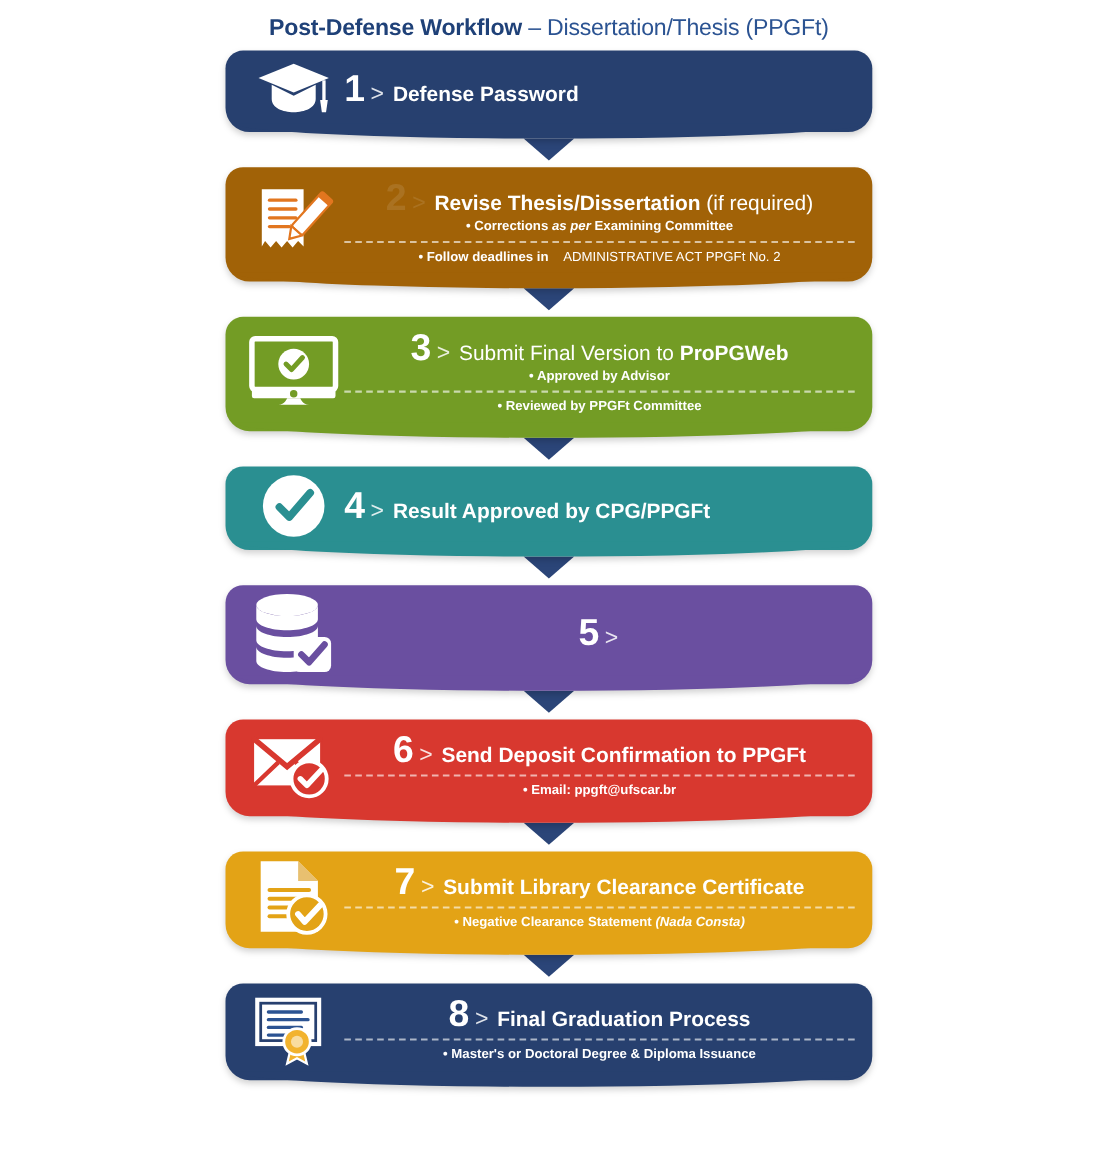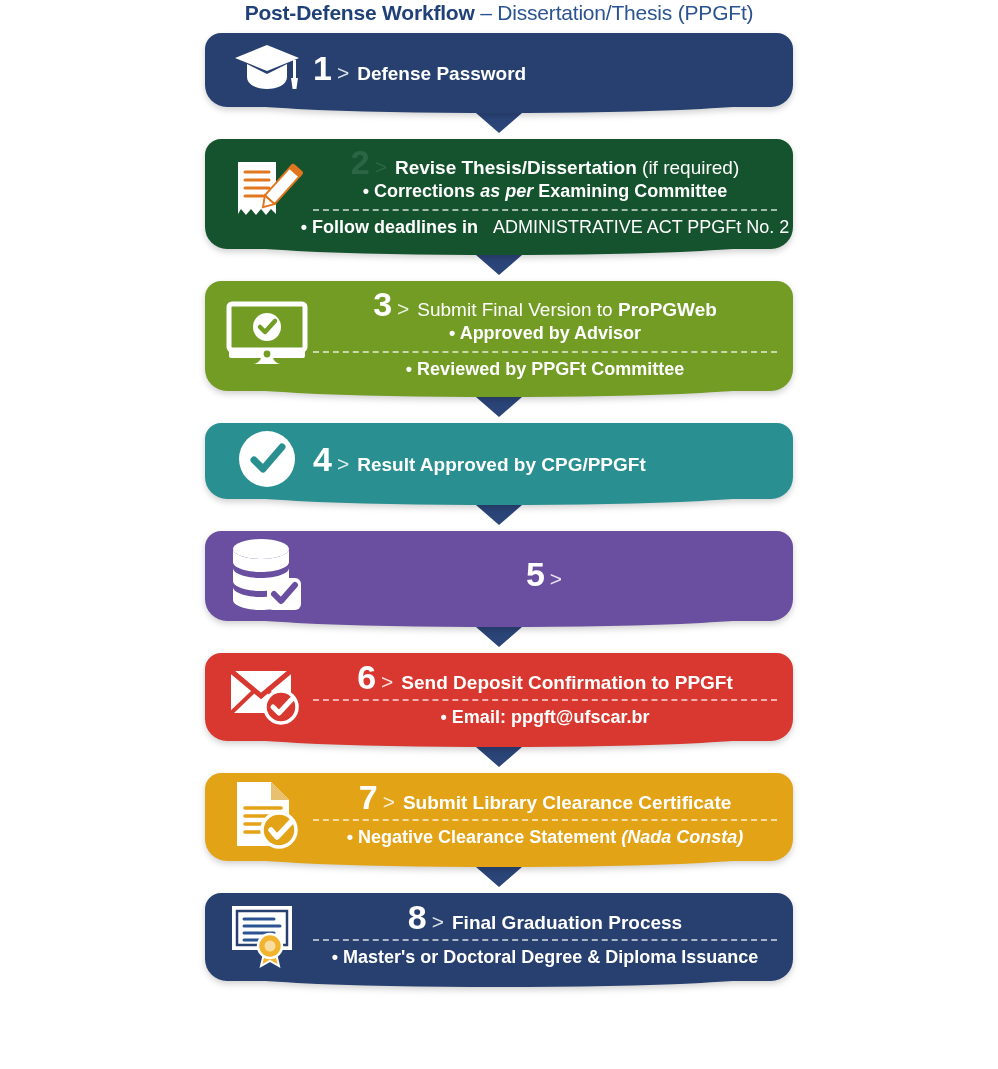--- a/index.html
+++ b/index.html
@@ -7,21 +7,21 @@
     width:998px;height:1069px;
     background:#ffffff;
     font-family:"Liberation Sans", sans-serif;
     overflow:hidden;
   }
   .page{position:relative;width:998px;height:1069px;box-sizing:border-box;}
 
   
   .title{
     text-align:center;
-    padding-top:1px;
+    padding-top:14px;
     font-size:21px;
     letter-spacing:-0.2px;
     color:#1f4178;
     white-space:nowrap;
   }
   .title .t-strong{font-weight:bold;color:#1f4178;}
   .title .t-reg{font-weight:normal;color:#2b5392;}
 
   
   .flow{
@@ -95,21 +95,21 @@
   .head-text .light{font-weight:normal;}
 
   .sep{
     border:0;
     border-top:2px dashed rgba(255,255,255,.62);
     margin:5px 6px 4px 6px;
     width:100%;
   }
   .bullets{display:flex;flex-direction:column;align-items:center;width:100%;}
   .bullet{
-    font-size:18px;
+    font-size:12px;
     font-weight:bold;
     line-height:1.25;
     white-space:nowrap;
     padding:1px 0;
   }
   .bullet .it{font-style:italic;}
   .bullet .reg{font-weight:normal;margin-left:10px;}
 
   
   .ctr .headrow{justify-content:center;}
@@ -148,21 +148,21 @@
         </div>
         <div class="body">
           <div class="headrow">
             <span class="num">1</span>
             <span class="chev">&gt;</span>
             <span class="head-text">Defense Password</span>
           </div>
         </div>
       </div>
       <div class="arrow" style="border-top-color: rgb(43, 69, 120);"></div>
-      <div class="step ctr" style="background: #14532d; min-height: 104px;">
+      <div class="step ctr" style="background: #a16207; min-height: 104px;">
         <div class="icon-wrap">
           <svg width="74" height="68" viewBox="0 0 74 68" fill="none">
       <path d="M8 4 H46 V56 L41 51 L36 57 L31 51 L26 57 L21 51 L16 57 L11 51 L8 56 Z" fill="#fff"></path>
       <g stroke="#e2761f" stroke-width="3" stroke-linecap="round">
         <line x1="15" y1="14" x2="39" y2="14"></line>
         <line x1="15" y1="22" x2="39" y2="22"></line>
         <line x1="15" y1="30" x2="39" y2="30"></line>
         <line x1="15" y1="38" x2="33" y2="38"></line>
       </g>
       <g transform="rotate(42 46 34)">

